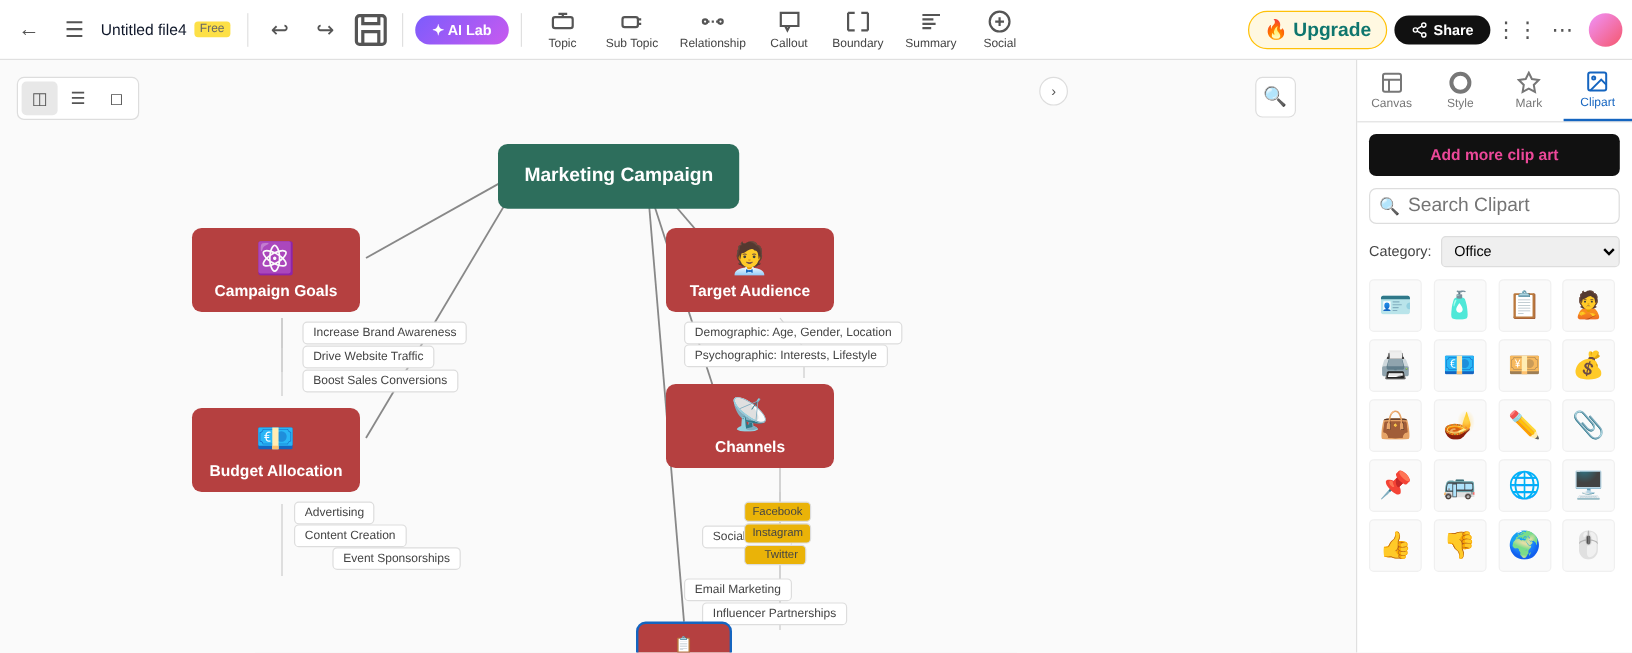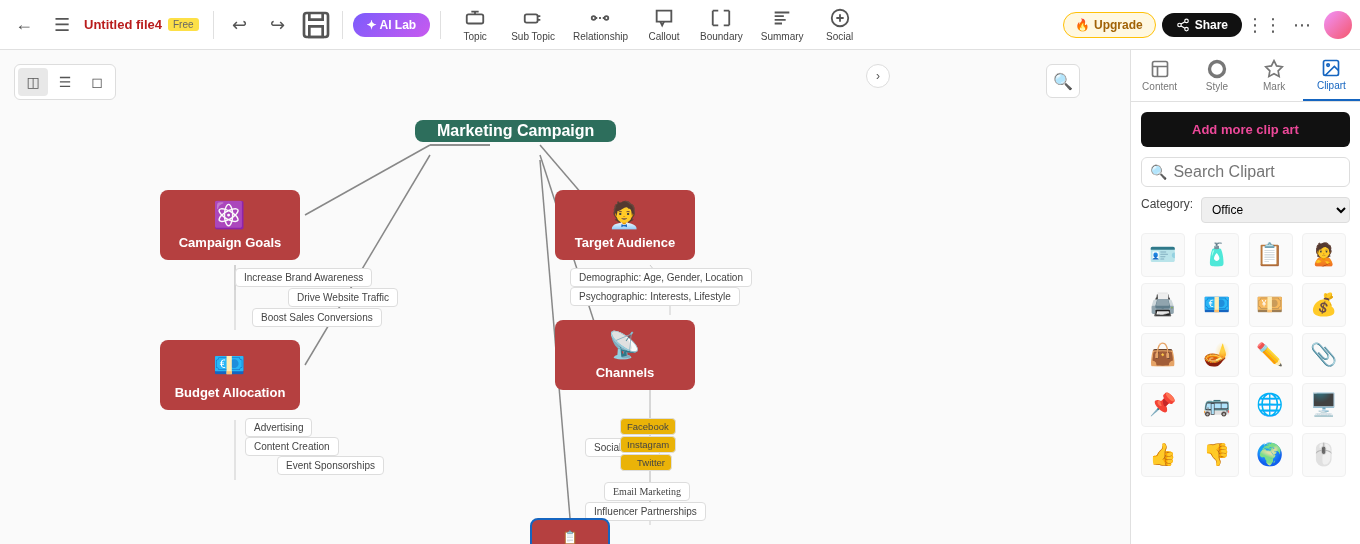--- a/index.html
+++ b/index.html
@@ -10,45 +10,45 @@
       display: flex; align-items: center; height: 50px;
       background: #fff; border-bottom: 1px solid #e0e0e0;
       padding: 0 8px; gap: 4px; flex-shrink: 0;
     }
     .toolbar-left { display: flex; align-items: center; gap: 6px; }
     .tb-btn { display: flex; flex-direction: column; align-items: center; justify-content: center; min-width: 48px; height: 46px; cursor: pointer; border-radius: 6px; padding: 4px 6px; font-size: 11px; color: #444; background: none; border: none; gap: 2px; }
     .tb-btn svg { width: 22px; height: 22px; }
     .tb-btn span { font-size: 10px; color: #444; }
     .tb-icon-btn { display: flex; align-items: center; justify-content: center; width: 32px; height: 32px; cursor: pointer; border-radius: 4px; background: none; border: none; font-size: 18px; color: #555; }
     .file-area { display: flex; align-items: center; gap: 6px; margin-right: 4px; }
-    .file-title { font-size: 13px; color: #b91c1c; font-weight: 700; }
+    .file-title { font-size: 13px; color: #0f172a; font-weight: 400; }
     .free-badge { background: #fde047; color: #666; font-size: 10px; padding: 1px 5px; border-radius: 3px; }
     .ai-lab-btn { background: linear-gradient(135deg, #7c5cfc, #c85aef); color: white; border: none; border-radius: 16px; padding: 5px 14px; font-size: 12px; font-weight: 600; cursor: pointer; }
-    .upgrade-btn { background: #fff8e1; border: 1px solid #ffc107; color: #a16207; border-radius: 16px; padding: 5px 12px; font-size: 12px; font-weight: 600; cursor: pointer; }
+    .upgrade-btn { background: #fff8e1; border: 1px solid #ffc107; color: #0f766e; border-radius: 16px; padding: 5px 12px; font-size: 16px; font-weight: 600; cursor: pointer; }
     .share-btn { background: #111; color: white; border: none; border-radius: 16px; padding: 5px 14px; font-size: 12px; font-weight: 600; cursor: pointer; display: flex; align-items: center; gap: 5px; }
     .toolbar-right { display: flex; align-items: center; gap: 6px; margin-left: auto; }
     .divider { width: 1px; height: 28px; background: #e0e0e0; margin: 0 4px; }
     .avatar { width: 28px; height: 28px; border-radius: 50%; background: linear-gradient(135deg, #f093fb, #f5576c); }
 
     
     .main { display: flex; flex: 1; overflow: hidden; }
 
     
     .canvas-area { flex: 1; position: relative; background: #fafafa; overflow: hidden; }
 
     
     .view-toggle { position: absolute; top: 14px; left: 14px; display: flex; gap: 2px; background: #fff; border: 1px solid #ddd; border-radius: 6px; padding: 3px; }
     .view-btn { width: 30px; height: 28px; display: flex; align-items: center; justify-content: center; border-radius: 4px; cursor: pointer; font-size: 14px; color: #555; }
     .view-btn.active { background: #e8e8e8; }
 
     
     .central-node {
       position: absolute; top: 0; left: 390px;
       background: #2d6e5c; color: white; font-size: 16px; font-weight: 700;
-      padding: 2px 22px; border-radius: 8px; white-space: nowrap;
+      padding: 18px 22px; border-radius: 8px; white-space: nowrap;
     }
 
     
     .branch-node {
       position: absolute; background: #b54040; color: white;
       border-radius: 8px; padding: 10px 14px; text-align: center;
       font-size: 13px; font-weight: 700; width: 140px;
     }
     .branch-node .node-icon { font-size: 26px; margin-bottom: 4px; }
 
@@ -89,21 +89,21 @@
       border-radius: 6px; padding: 10px; font-size: 13px; font-weight: 600;
       cursor: pointer; margin-bottom: 10px;
     }
 
     .search-box {
       display: flex; align-items: center; gap: 6px;
       border: 1px solid #ddd; border-radius: 6px; padding: 5px 8px; margin-bottom: 10px;
     }
     .search-box input { border: none; outline: none; font-size: 16px; flex: 1; background: none; color: #aaa; }
 
-    .category-row { display: flex; align-items: flex-start; gap: 8px; margin-bottom: 10px; }
+    .category-row { display: flex; align-items: center; gap: 8px; margin-bottom: 10px; }
     .category-label { font-size: 12px; color: #444; white-space: nowrap; }
     .category-select {
       flex: 1; border: 1px solid #ddd; border-radius: 4px; padding: 4px 6px;
       font-size: 12px; outline: none; cursor: pointer;
     }
 
     .clipart-grid { display: grid; grid-template-columns: repeat(4, 1fr); gap: 6px; }
     .clipart-item {
       width: 44px; height: 44px; display: flex; align-items: center; justify-content: center;
       font-size: 22px; border-radius: 4px; cursor: pointer; background: #fafafa;
@@ -275,22 +275,22 @@
 
       <div class="central-node" style="top:20px; left:385px;">
         <span>Marketing Campaign</span>
       </div>
 
       <div class="branch-node" style="top:90px; left:130px;">
         <div class="node-icon">⚛️</div>
         <div>Campaign Goals</div>
       </div>
 
-      <div class="sub-node" style="top:168px; left:205px;">Increase Brand Awareness</div>
-      <div class="sub-node" style="left: 222px; top: 188px; margin-left: 36px;">Drive Website Traffic</div>
+      <div class="sub-node" style="top:168px; left:222px;">Increase Brand Awareness</div>
+      <div class="sub-node" style="left: 222px; top: 188px;">Drive Website Traffic</div>
       <div class="sub-node" style="top:208px; left:222px;">Boost Sales Conversions</div>
 
       <div class="branch-node" style="top:240px; left:130px;">
         <div class="node-icon">💶</div>
         <div>Budget Allocation</div>
       </div>
 
       <div class="sub-node" style="top: 318px; left: 215px;">Advertising</div>
       <div class="sub-node" style="top: 337px; left: 215px;">Content Creation</div>
       <div class="sub-node" style="top: 356px; left: 215px; margin-left: 32px;">Event Sponsorships</div>
@@ -305,40 +305,40 @@
 
       <div class="branch-node" style="top:220px; left:525px;">
         <div class="node-icon">📡</div>
         <div>Channels</div>
       </div>
 
       <div class="sub-node" style="top:298px; left:555px;margin-top:40px;">Social Media</div>
       <div class="sub-node-small" style="top:318px; left:590px;">Facebook</div>
       <div class="sub-node-small" style="top:336px; left:590px;">Instagram</div>
       <div class="sub-node-small" style="top:354px; left:590px;padding-left:16px;">Twitter</div>
-      <div class="sub-node" style="top:382px; left:574px;font-family:Liberation Serif, serif;">Email Marketing</div>
+      <div class="sub-node" style="top:382px; left:540px;">Email Marketing</div>
       <div class="sub-node" style="top:402px; left:555px;">Influencer Partnerships</div>
 
       <div class="kpi-node" style="top:418px; left:500px;">
         <div class="node-icon">📋</div>
 
       </div>
 
     </div>
   </div>
 
   <div class="right-panel">
     <div class="panel-tabs">
 
       <div class="panel-tab">
         <svg viewBox="0 0 24 24" fill="none" stroke="#777" stroke-width="2">
             <rect x="3" y="3" width="18" height="18" rx="2"></rect>
             <path d="M3 9h18M9 21V9"></path>
           </svg>
-        <span>Content</span>
+        <span>Canvas</span>
       </div>
 
       <div class="panel-tab">
         <svg viewBox="0 0 24 24" fill="none" stroke="#777" stroke-width="2">
             <path d="M12 2C6.48 2 2 6.48 2 12s4.48 10 10 10 10-4.48 10-10S17.52 2 12 2zm0 18c-4.41 0-8-3.59-8-8s3.59-8 8-8 8 3.59 8 8-3.59 8-8 8z"></path>
           </svg>
         <span>Style</span>
       </div>
 
       <div class="panel-tab">

